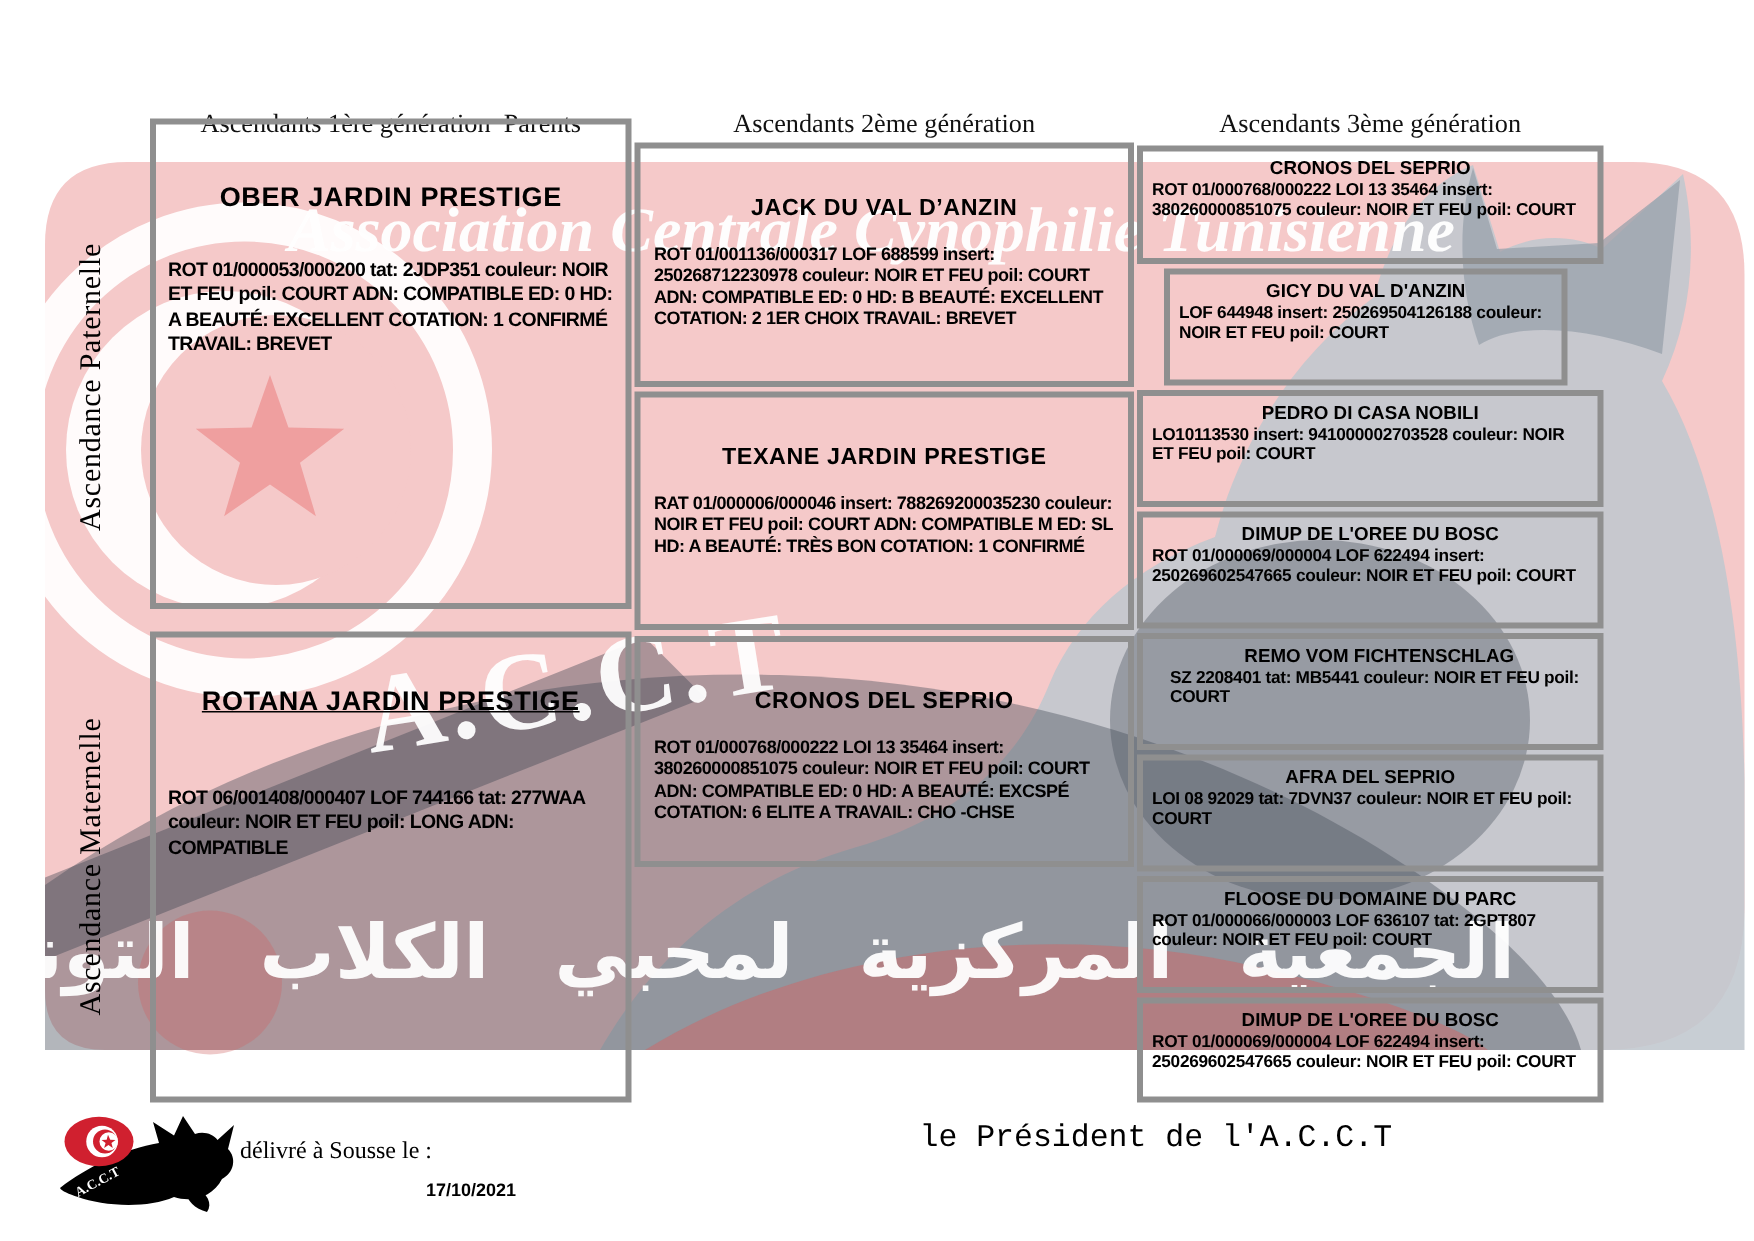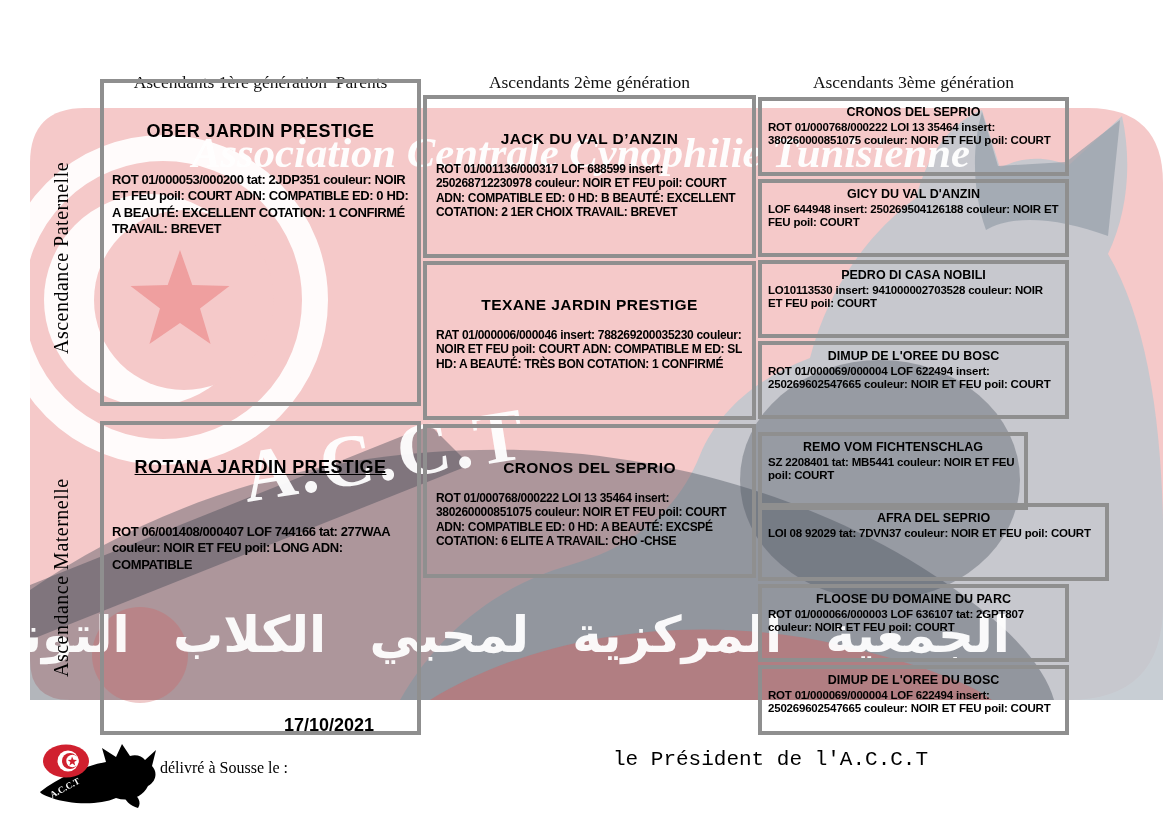--- a/index.html
+++ b/index.html
@@ -24,21 +24,21 @@
   .g3 .details{margin:2px 5px 0 6px;font-size:11.5px;line-height:1.17;letter-spacing:-0.2px;}
   
   .col-header{position:absolute;top:72px;z-index:2;text-align:center;white-space:pre;
          font-family:"Liberation Serif",serif;font-size:17.5px;color:#111;}
   .side-label{position:absolute;left:42px;width:38px;z-index:2;display:flex;align-items:center;justify-content:center;
          writing-mode:vertical-rl;transform:rotate(180deg);
          font-family:"Liberation Serif",serif;font-size:20px;color:#000;letter-spacing:.5px;}
   
   .footer-text{position:absolute;z-index:2;font-family:"Liberation Serif",serif;color:#000;}
   #issued-label{left:160px;top:759px;font-size:16px;}
-  #issued-date{left:284px;top:715px;font-size:18px;font-weight:bold;font-family:"Liberation Sans",sans-serif;}
+  #issued-date{left:284px;top:786px;font-size:12px;font-weight:bold;font-family:"Liberation Sans",sans-serif;}
   #president{left:613px;top:748px;font-size:21px;font-family:Liberation Mono, monospace;}
   #logo{position:absolute;left:38px;top:740px;width:135px;height:70px;z-index:2;}
 </style>
 </head>
 <body>
 
 <div id="stage">
 
   <svg id="watermark" viewBox="0 0 1169 827" xmlns="http://www.w3.org/2000/svg">
     <path d="M 85 108 H 1088 Q 1163 108 1163 183 V 605 Q 1163 700 1068 700 H 70 Q 30 700 30 660 V 163 Q 30 108 85 108 Z" fill="#f5c9c9"></path>
@@ -89,37 +89,37 @@
   </div>
   <div class="box g2" style="left:423px;top:424px;width:333px;height:154px;">
     <div class="name">CRONOS DEL SEPRIO</div>
     <div class="details">ROT 01/000768/000222 LOI 13 35464 insert: 380260000851075 couleur: NOIR ET FEU poil: COURT ADN: COMPATIBLE ED: 0 HD: A BEAUTÉ: EXCSPÉ COTATION: 6 ELITE A TRAVAIL: CHO -CHSE</div>
   </div>
 
   <div class="box g3" style="left:758px;top:97px;width:311px;height:79px;">
     <div class="name">CRONOS DEL SEPRIO</div>
     <div class="details">ROT 01/000768/000222 LOI 13 35464 insert: 380260000851075 couleur: NOIR ET FEU poil: COURT</div>
   </div>
-  <div class="box g3" style="left:758px;top:179px;width:311px;height:78px;">
+  <div class="box g3" style="left:776px;top:179px;width:269px;height:78px;">
     <div class="name">GICY DU VAL D'ANZIN</div>
     <div class="details">LOF 644948 insert: 250269504126188 couleur: NOIR ET FEU poil: COURT</div>
   </div>
   <div class="box g3" style="left:758px;top:260px;width:311px;height:78px;">
     <div class="name">PEDRO DI CASA NOBILI</div>
     <div class="details">LO10113530 insert: 941000002703528 couleur: NOIR ET FEU poil: COURT</div>
   </div>
   <div class="box g3" style="left:758px;top:341px;width:311px;height:78px;">
     <div class="name">DIMUP DE L'OREE DU BOSC</div>
     <div class="details">ROT 01/000069/000004 LOF 622494 insert: 250269602547665 couleur: NOIR ET FEU poil: COURT</div>
   </div>
-  <div class="box g3" style="left:758px;top:432px;width:270px;height:78px;">
+  <div class="box g3" style="left:758px;top:422px;width:311px;height:78px;padding-left:12px;">
     <div class="name">REMO VOM FICHTENSCHLAG</div>
     <div class="details">SZ 2208401 tat: MB5441 couleur: NOIR ET FEU poil: COURT</div>
   </div>
-  <div class="box g3" style="left:758px;top:503px;width:351px;height:78px;">
+  <div class="box g3" style="left:758px;top:503px;width:311px;height:78px;">
     <div class="name">AFRA DEL SEPRIO</div>
     <div class="details">LOI 08 92029 tat: 7DVN37 couleur: NOIR ET FEU poil: COURT</div>
   </div>
   <div class="box g3" style="left:758px;top:584px;width:311px;height:78px;">
     <div class="name">FLOOSE DU DOMAINE DU PARC</div>
     <div class="details">ROT 01/000066/000003 LOF 636107 tat: 2GPT807 couleur: NOIR ET FEU poil: COURT</div>
   </div>
   <div class="box g3" style="left:758px;top:665px;width:311px;height:70px;">
     <div class="name">DIMUP DE L'OREE DU BOSC</div>
     <div class="details">ROT 01/000069/000004 LOF 622494 insert: 250269602547665 couleur: NOIR ET FEU poil: COURT</div>

